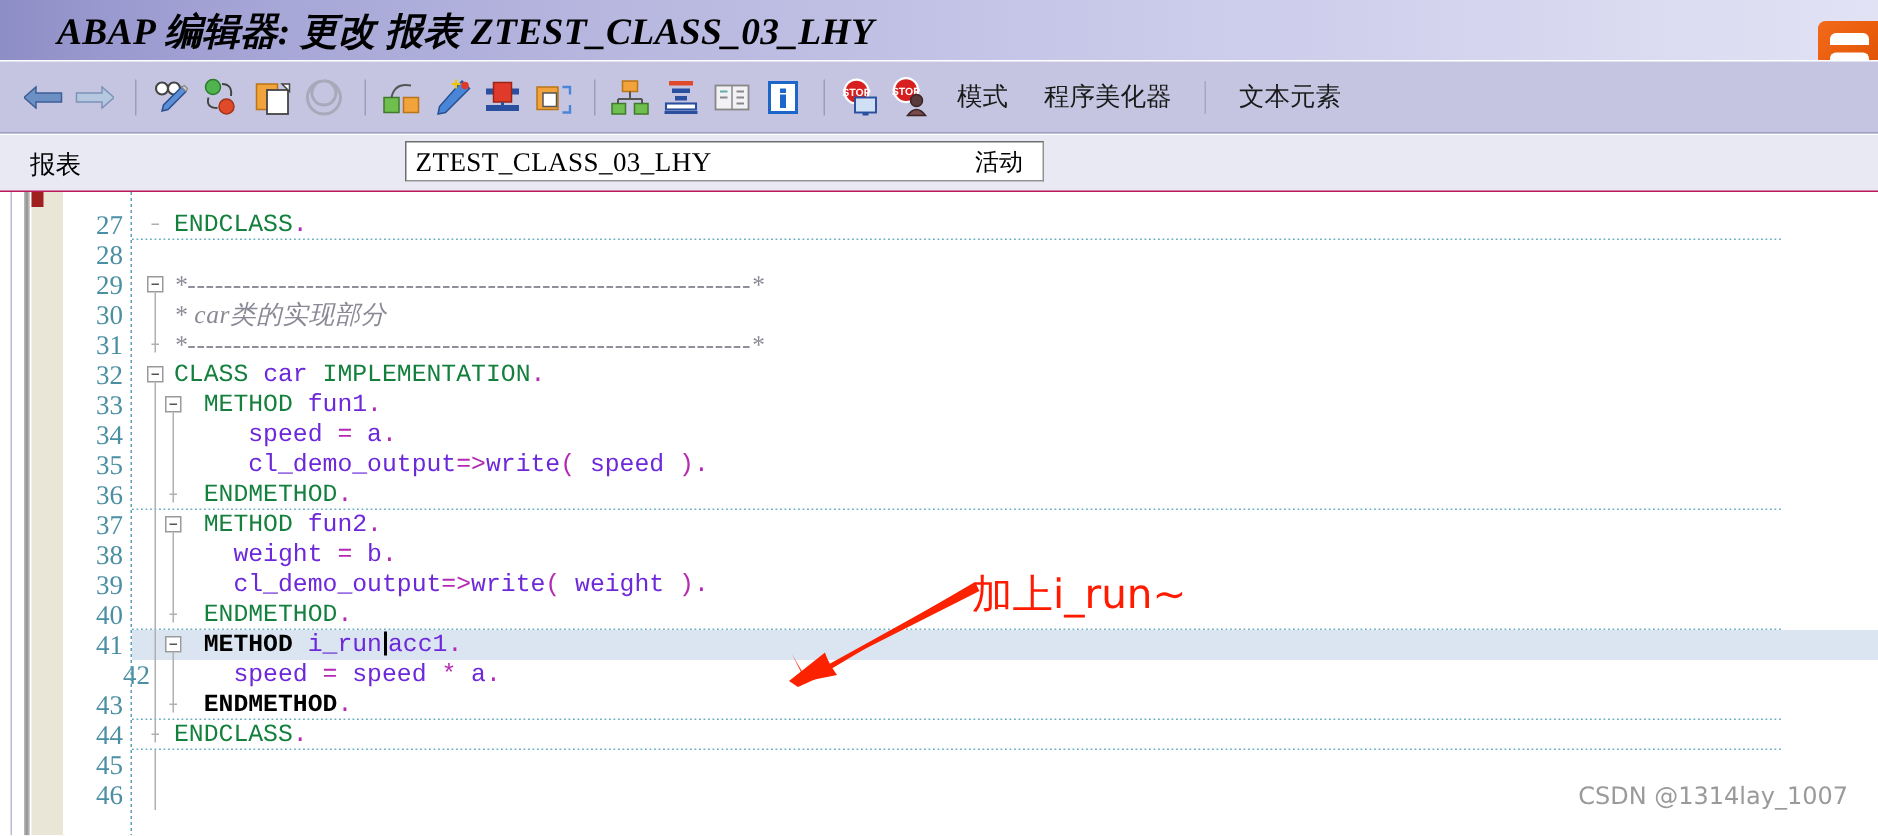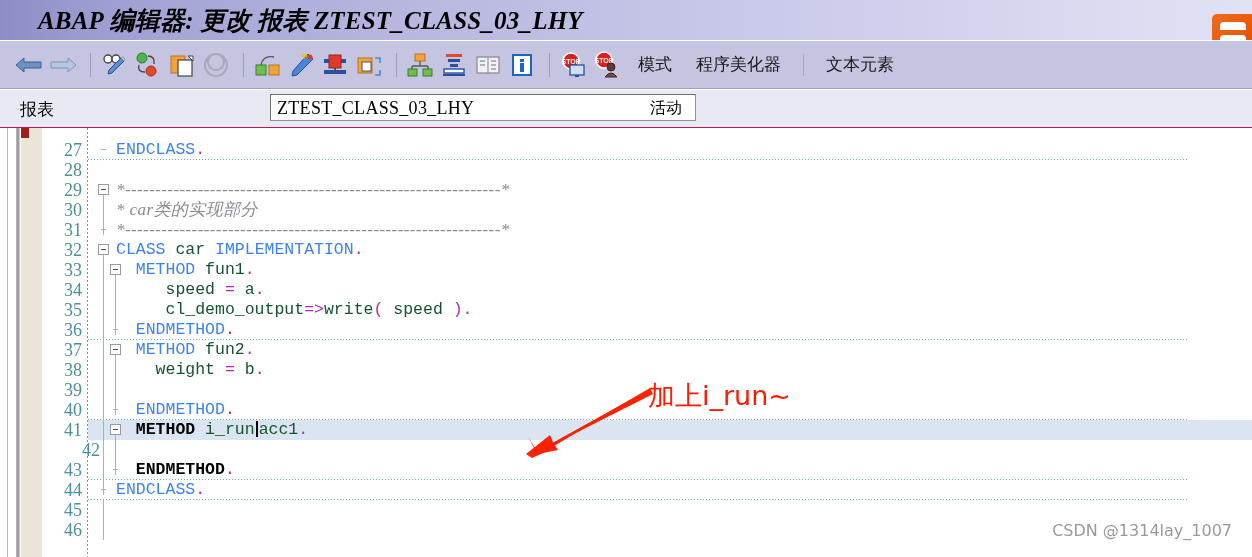--- a/index.html
+++ b/index.html
@@ -190,25 +190,25 @@
     white-space: pre;
     font-family: "Liberation Mono", monospace;
     font-size: 16.5px;
     color: #202020;
   }
   .hl-row {
     position: absolute; left: 0;
     width: 1164px; height: 20px;
     background: #dbe5f1;
   }
-  .kw   { color: #3b82f6; }
+  .kw   { color: #15803d; }
   .kwb  { color: #000000; font-weight: bold; }
   .op   { color: #b429b4; }
   .dot  { color: #b429b4; }
-  .ident{ color: #14532d; }
+  .ident{ color: #6d28d9; }
   .cmt  {
     color: #8a8a96;
     font-family: "Liberation Serif", serif;
     font-style: italic;
     font-size: 17px;
     letter-spacing: 0.4px;
   }
 
   
   .sep-dot {
@@ -470,24 +470,26 @@
       <div class="code-line" style="top: 72px; left: 28px;"><span class="cmt">* car类的实现部分</span></div>
       <div class="code-line" style="top: 92px; left: 28px;"><span class="cmt">*--------------------------------------------------------------*</span></div>
       <div class="code-line" style="top: 112px; left: 28px;"><span class="kw">CLASS</span><span class="ident"> car </span><span class="kw">IMPLEMENTATION</span><span class="dot">.</span></div>
       <div class="code-line" style="top: 132px; left: 28px;"><span class="kw">  METHOD</span><span class="ident"> fun1</span><span class="dot">.</span></div>
       <div class="code-line" style="top: 152px; left: 28px;"><span class="ident">     speed </span><span class="op">=</span><span class="ident"> a</span><span class="dot">.</span></div>
       <div class="code-line" style="top: 172px; left: 28px;"><span class="ident">     cl_demo_output</span><span class="op">=&gt;</span><span class="ident">write</span><span class="op">(</span><span class="ident"> speed </span><span class="op">)</span><span class="dot">.</span></div>
       <div class="code-line" style="top: 192px; left: 28px;"><span class="kw">  ENDMETHOD</span><span class="dot">.</span></div>
       <div class="sep-dot" style="top: 211px; left: 0px; width: 1100px;"></div>
       <div class="code-line" style="top: 212px; left: 28px;"><span class="kw">  METHOD</span><span class="ident"> fun2</span><span class="dot">.</span></div>
       <div class="code-line" style="top: 232px; left: 28px;"><span class="ident">    weight </span><span class="op">=</span><span class="ident"> b</span><span class="dot">.</span></div>
+      <div class="code-line" style="top: 252px; left: 28px;"><span class="ident">    cl_demo_output</span><span class="op">=&gt;</span><span class="ident">write</span><span class="op">(</span><span class="ident"> weight </span><span class="op">)</span><span class="dot">.</span></div>
       <div class="code-line" style="top: 272px; left: 28px;"><span class="kw">  ENDMETHOD</span><span class="dot">.</span></div>
       <div class="sep-dot" style="top: 291px; left: 0px; width: 1100px;"></div>
       <div class="hl-row" style="top: 292px;"></div>
       <div class="code-line" style="top: 292px; left: 28px;"><span class="kwb">  METHOD</span><span class="ident"> i_run</span><span style="display: inline-block; width: 0px; border-left: 2px solid rgb(0, 0, 0); height: 16px; vertical-align: -3px; margin: 0px 1px;"></span><span class="ident">acc1</span><span class="dot">.</span></div>
+      <div class="code-line" style="top: 312px; left: 28px;"><span class="ident">    speed </span><span class="op">=</span><span class="ident"> speed </span><span class="op">*</span><span class="ident"> a</span><span class="dot">.</span></div>
       <div class="code-line" style="top: 332px; left: 28px;"><span class="kwb">  ENDMETHOD</span><span class="dot">.</span></div>
       <div class="sep-dot" style="top: 351px; left: 0px; width: 1100px;"></div>
       <div class="code-line" style="top: 352px; left: 28px;"><span class="kw">ENDCLASS</span><span class="dot">.</span></div>
       <div class="sep-dot" style="top: 371px; left: 0px; width: 1100px;"></div>
       <div class="code-line" style="top: 372px; left: 28px;"></div>
       <div class="code-line" style="top: 392px; left: 28px;"></div>
     </div>
 
   <div id="fold-layer">
       <div class="fold-end" style="left: 101px; top: 21px;"></div>

